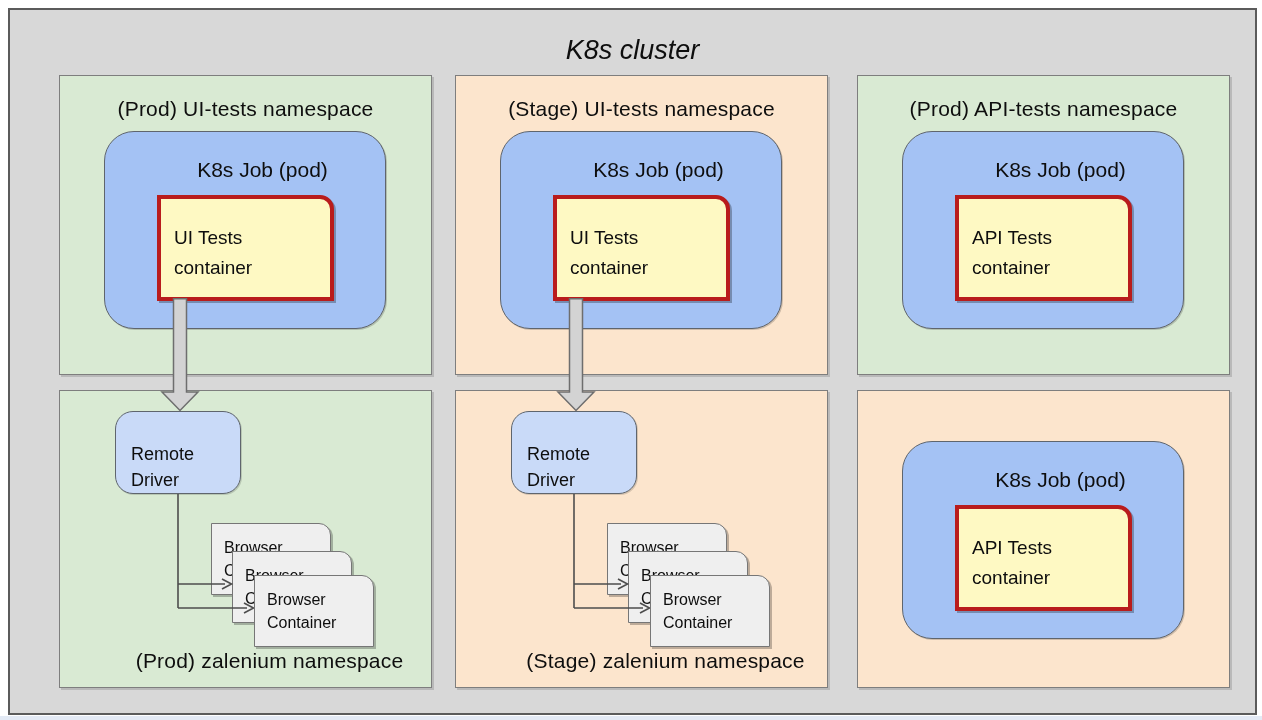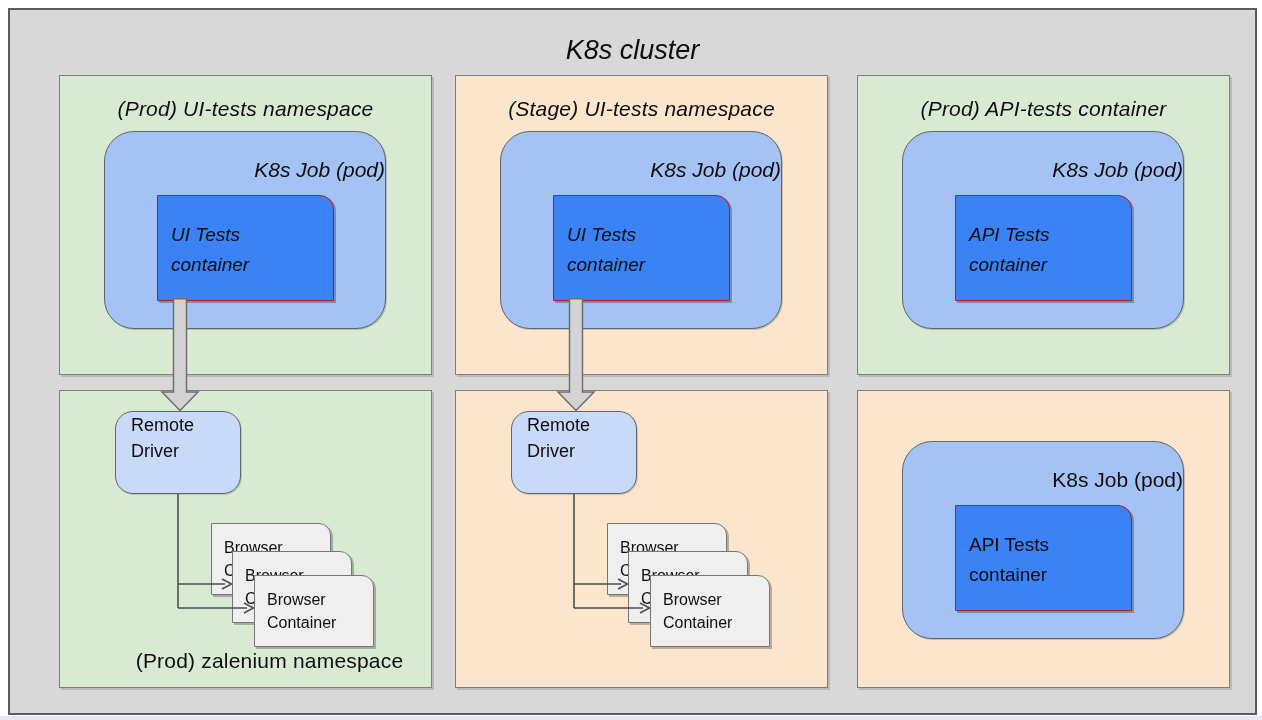--- a/index.html
+++ b/index.html
@@ -6,42 +6,42 @@
   .page{position:relative;width:1262px;height:720px;background:#ffffff;overflow:hidden;
         font-family:"Liberation Sans",sans-serif;color:#0e0e0e;}
   .cluster{position:absolute;left:8px;top:8px;width:1249px;height:707px;background:#d8d8d8;
            border:2px solid #5b5b5b;box-sizing:border-box;}
   .cluster-title{position:absolute;top:25px;left:0;right:0;text-align:center;font-size:27px;font-style:italic;}
 
   .panel{position:absolute;width:373px;box-sizing:border-box;border:1.5px solid #7e7e7e;
          box-shadow:2px 2px 0 rgba(0,0,0,0.14);}
   .panel.prod{background:#d9ead3;}
   .panel.stage{background:#fce5cd;}
-  .r1{top:65px;height:300px;font-style:italic;}
+  .r1{top:65px;height:300px;}
   .r2{top:380px;height:298px;}
   .c1{left:49px}.c2{left:445px}.c3{left:847px}
 
   .panel-title{position:absolute;left:0;right:0;text-align:center;font-size:21px;
                letter-spacing:.2px;white-space:nowrap;}
   .panel-title.top{top:21px;}
   .panel-title.bottom{bottom:14px;margin-left:48px;}
 
   .job{position:absolute;left:44px;top:55px;width:282px;height:198px;background:#a4c2f4;
        border:1.5px solid #5f656d;border-radius:30px;box-sizing:border-box;
        box-shadow:1px 1px 0 rgba(0,0,0,0.18);}
   .job-low{top:50px;}
-  .job-title{position:absolute;top:26px;left:0;right:0;text-align:right;font-size:21px;margin-left:35px;}
-  .containerbox{position:absolute;left:52px;top:63px;width:177px;height:106px;background:#3b82f6;
-       border:1px solid #b91c1c;border-radius:0 14px 0 0;box-sizing:border-box;
+  .job-title{position:absolute;top:26px;left:0;right:0;text-align:center;font-size:21px;margin-left:35px;}
+  .containerbox{position:absolute;left:52px;top:63px;width:177px;height:106px;background:#fef9c3;
+       border:4px solid #b91c1c;border-radius:0 14px 0 0;box-sizing:border-box;
        box-shadow:2px 2px 0 rgba(0,0,0,0.28);padding:24px 0 0 13px;font-size:19px;line-height:30px;}
   .containerbox span{display:block;max-width:120px;}
 
   .remote{position:absolute;left:55px;top:20px;width:126px;height:83px;background:#c9daf8;
        border:1.5px solid #5f656d;border-radius:18px;box-sizing:border-box;display:flex;
-       align-items:flex-start;padding-left:15px;font-size:18px;line-height:26px;
+       align-items:flex-end;padding-left:15px;font-size:18px;line-height:26px;
        box-shadow:1px 1px 0 rgba(0,0,0,0.15);}
   .remote span{display:block;max-width:90px;}
 
   .browser{position:absolute;width:120px;height:72px;background:#efefef;border:1px solid #767676;
        border-radius:0 12px 0 0;box-sizing:border-box;display:flex;align-items:center;
        padding-left:12px;font-size:16px;line-height:23px;box-shadow:2px 2px 0 rgba(0,0,0,0.25);}
   .browser span{display:block;max-width:86px;}
   .b1{left:151px;top:132px;}
   .b2{left:172px;top:160px;}
   .b3{left:194px;top:184px;}
@@ -77,21 +77,21 @@
       <div class="panel-title top">(Stage) UI-tests namespace</div>
       <div class="job">
         <div class="job-title">K8s Job (pod)</div>
         <div class="containerbox">
           <span>UI Tests container</span>
         </div>
       </div>
     </section>
 
     <section class="panel prod r1 c3">
-      <div class="panel-title top">(Prod) API-tests container</div>
+      <div class="panel-title top">(Prod) API-tests namespace</div>
       <div class="job">
         <div class="job-title">K8s Job (pod)</div>
         <div class="containerbox">
           <span>API Tests container</span>
         </div>
       </div>
     </section>
 
     <section class="panel prod r2 c1">
       <div class="remote">
@@ -129,20 +129,21 @@
       <svg class="connectors" viewBox="0 0 373 298">
         <path d="M118 103 V 217"></path>
         <path d="M118 193 H 165"></path>
         <path d="M162 188 L 171.5 193 L 162 198"></path>
         <path d="M118 217 H 187"></path>
         <path d="M184 212 L 193.5 217 L 184 222"></path>
       </svg>
       <div class="browser b3">
         <span>Browser Container</span>
       </div>
+      <div class="panel-title bottom">(Stage) zalenium namespace</div>
     </section>
 
     <section class="panel stage r2 c3">
       <div class="job job-low">
         <div class="job-title">K8s Job (pod)</div>
         <div class="containerbox">
           <span>API Tests container</span>
         </div>
       </div>
     </section>

